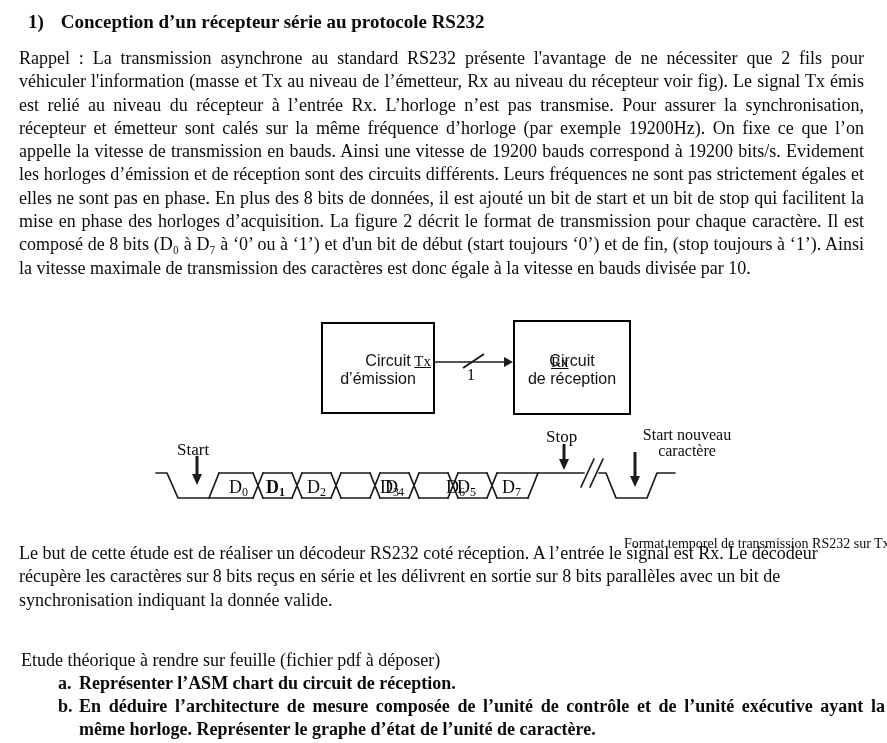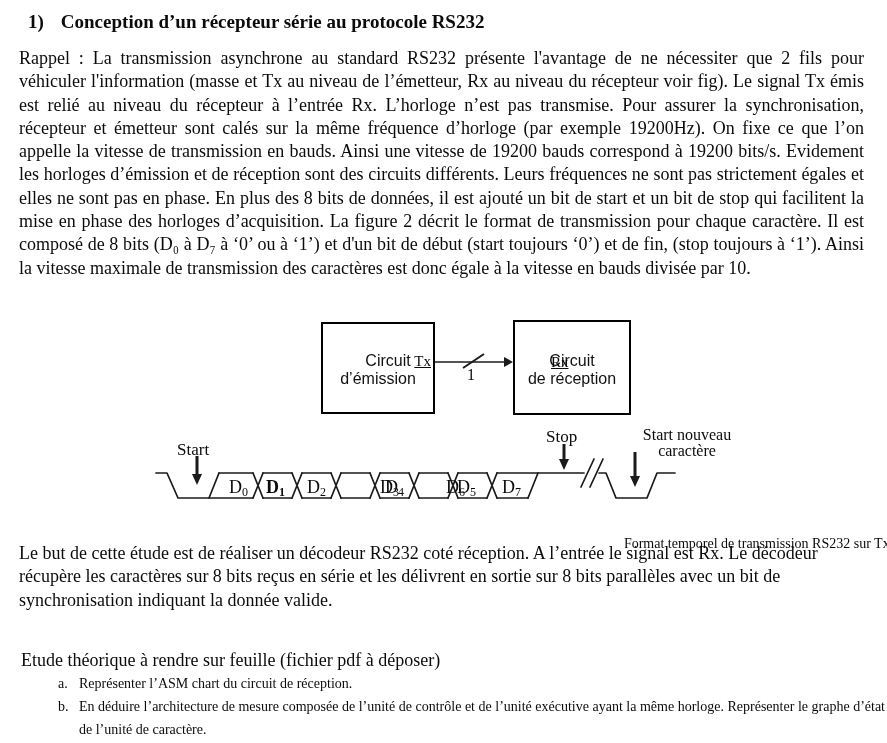--- a/index.html
+++ b/index.html
@@ -17,21 +17,21 @@
   
   .para{font-size:18px;line-height:23.3px;}
   #para-rappel{left:19px;top:47px;width:845px;text-align:justify;font-family:Liberation Serif, serif;}
   #para-but{left:19px;top:542px;width:845px;}
   #para-etude{left:21px;top:649px;width:845px;}
 
   
   #caption{left:0;top:536px;width:887px;text-align:right;font-size:14px;padding-left:40px;}
 
   
-  .task{font-size:14px;line-height:23.3px;}
+  .task{font-size:18px;line-height:23.3px;font-weight:bold;}
   #task-a{left:58px;top:672px;}
   #task-b{left:58px;top:695px;width:806px;text-align:justify;padding-left:21px;text-indent:-21px;}
   .task .marker{display:inline-block;width:21px;text-indent:0;}
 
   
   .box{
     position:absolute;border:2px solid #000;background:#fff;
     font-family:"Liberation Sans","DejaVu Sans",sans-serif;
     font-size:16px;line-height:18px;text-align:center;color:#111;
   }

